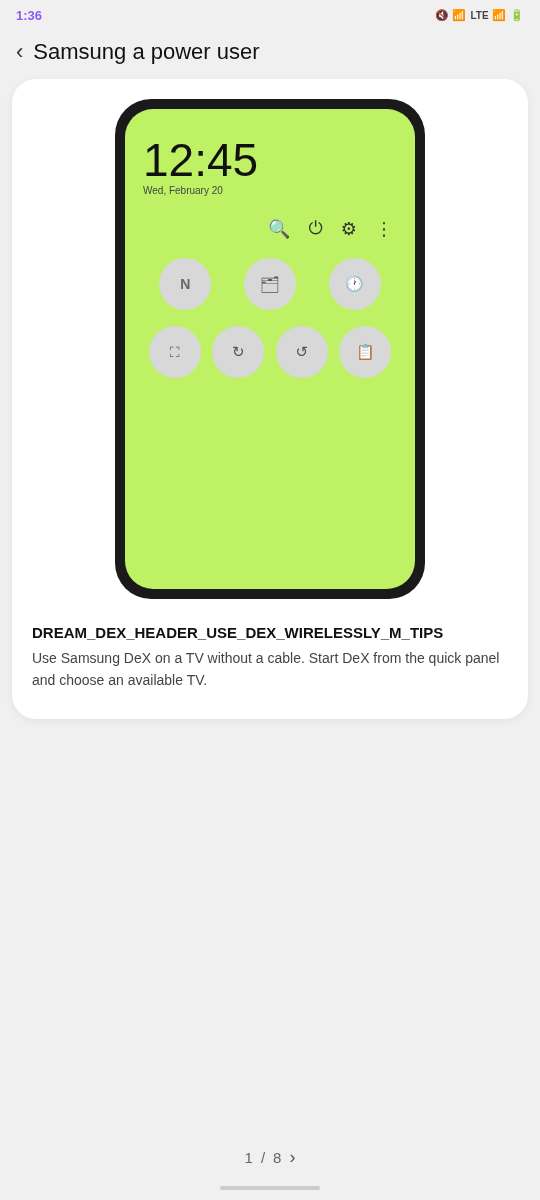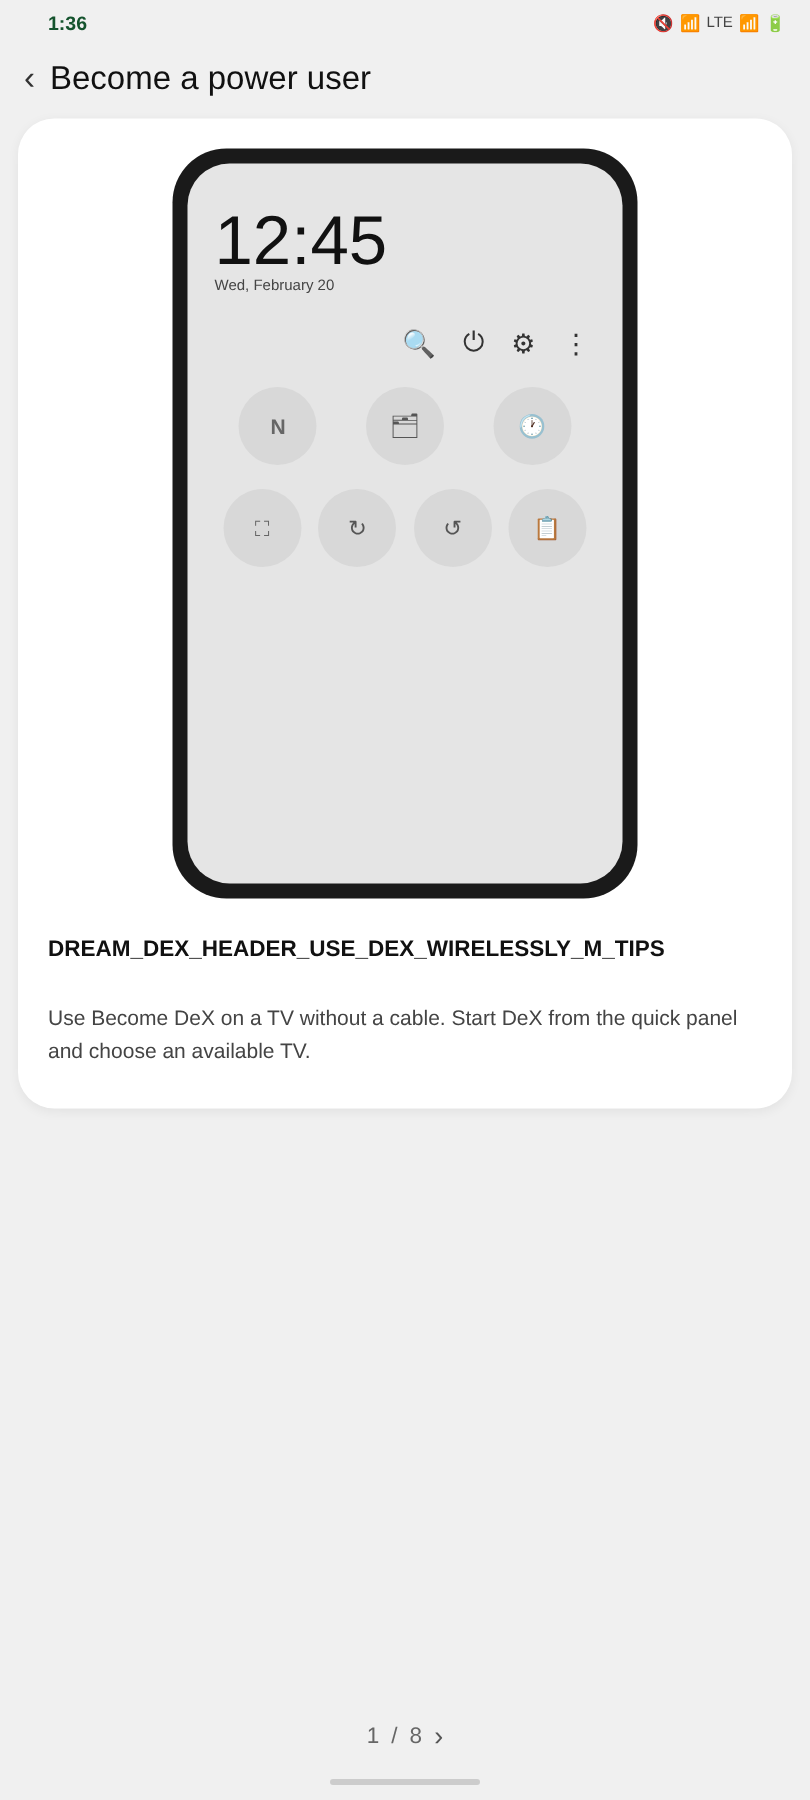--- a/index.html
+++ b/index.html
@@ -18,22 +18,21 @@
       display: flex;
       justify-content: space-between;
       align-items: center;
       padding: 8px 16px 4px;
       background-color: #f0f0f0;
     }
 
     .status-left {
       font-size: 13px;
       font-weight: 600;
-      color: #14532d;
-      margin-left: 16px;
+      color: #8b5cf6;
     }
 
     .status-right {
       display: flex;
       align-items: center;
       gap: 4px;
     }
 
     .status-icon {
       font-size: 11px;
@@ -75,21 +74,21 @@
     .phone-mockup {
       background: #1a1a1a;
       border-radius: 36px;
       padding: 10px;
       margin: 0 auto 24px;
       width: 310px;
       position: relative;
     }
 
     .phone-screen {
-      background: #e5e5e5;
+      background: #bef264;
       border-radius: 28px;
       padding: 28px 18px 20px;
       min-height: 480px;
     }
 
     
     .lock-time {
       font-size: 46px;
       font-weight: 200;
       color: #111;
@@ -156,21 +155,21 @@
       display: flex;
       flex-direction: column;
       align-items: center;
     }
 
     
     .card-title {
       font-size: 15px;
       font-weight: 700;
       color: #111;
-      margin-bottom: 24px;
+      margin-bottom: 4px;
       line-height: 1.3;
     }
 
     .card-description {
       font-size: 14px;
       color: #444;
       line-height: 1.6;
     }
 
     
@@ -224,29 +223,29 @@
     }
   </style>
 </head>
 <body>
 
 <div class="status-bar">
   <span class="status-left">1:36</span>
   <div class="status-right">
     <span class="status-icon">🔇</span>
     <span class="status-icon">📶</span>
-    <span class="status-icon" style="font-size:10px;font-weight:400;">LTE</span>
+    <span class="status-icon" style="font-size:10px;font-weight:700;">LTE</span>
     <span class="status-icon">📶</span>
     <span class="status-icon">🔋</span>
   </div>
 </div>
 
 <div class="header">
   <span class="back-button">‹</span>
-  <span class="header-title">Become a power user</span>
+  <span class="header-title">Samsung a power user</span>
 </div>
 
 <div class="card">
 
   <div class="phone-mockup">
     <div class="phone-screen">
 
       <div class="lock-time">12:45</div>
       <div class="lock-date">Wed, February 20</div>
 
@@ -295,21 +294,21 @@
           <div class="tile">
             <span style="font-size:15px;">📋</span>
           </div>
         </div>
       </div>
 
     </div>
   </div>
 
   <div class="card-title">DREAM_DEX_HEADER_USE_DEX_WIRELESSLY_M_TIPS</div>
-  <div class="card-description">Use Become DeX on a TV without a cable. Start DeX from the quick panel and choose an available TV.</div>
+  <div class="card-description">Use Samsung DeX on a TV without a cable. Start DeX from the quick panel and choose an available TV.</div>
 
 </div>
 
 <div class="pagination">
   <span class="page-info">1</span>
   <span class="page-info">/</span>
   <span class="page-info">8</span>
   <span class="page-arrow">›</span>
 </div>
 

